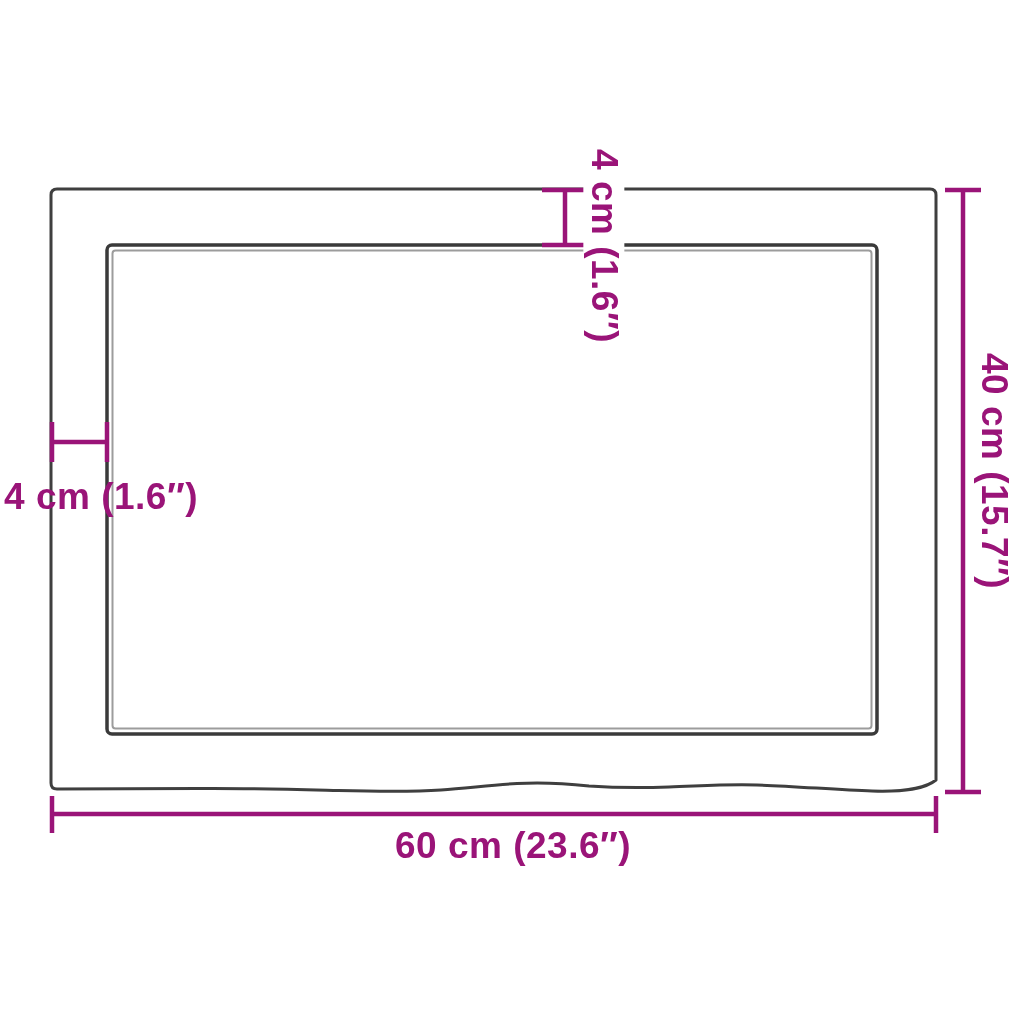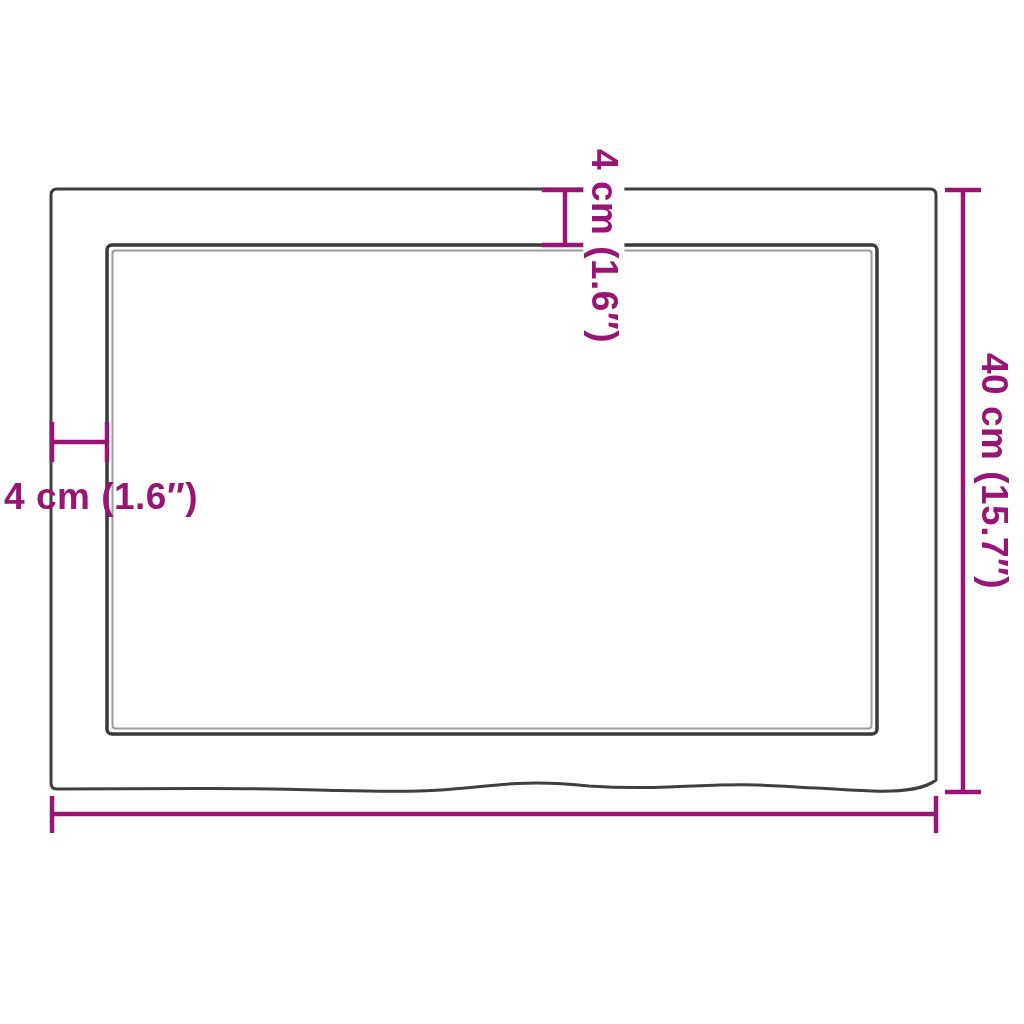--- a/index.html
+++ b/index.html
@@ -75,14 +75,15 @@
     <line x1="52" y1="796" x2="52" y2="833" stroke="#9A1478" stroke-width="4.5"></line>
     <line x1="936" y1="796" x2="936" y2="833" stroke="#9A1478" stroke-width="4.5"></line>
   </svg>
 
   <div class="dim-label rot masking" style="left:604px; top:246px;">4 cm (1.6″)</div>
 
   <div class="dim-label" style="left:101px; top:497px;">4 cm (1.6″)</div>
 
   <div class="dim-label rot" style="left:994px; top:471px;">40 cm (15.7″)</div>
 
+  <div class="dim-label" style="left:513px; top:846px;">60 cm (23.6″)</div>
 
 </div>
 
 </body></html>

